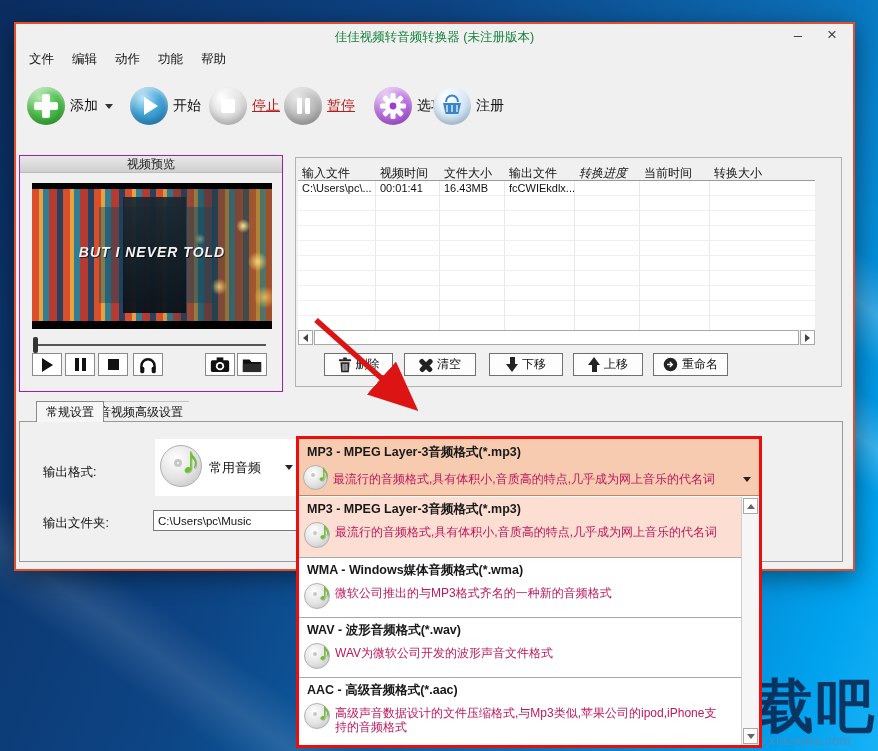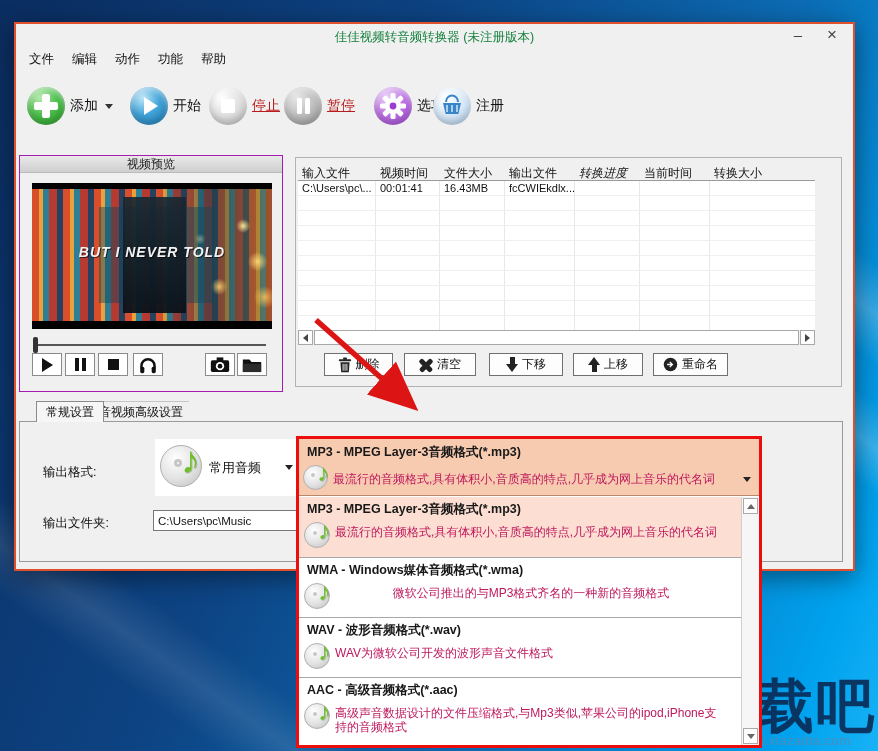--- a/index.html
+++ b/index.html
@@ -465,21 +465,21 @@
   <div class="optlist">
     <div class="opt hl" style="height:60px;">
       <div class="opt-title">MP3 - MPEG Layer-3音频格式(*.mp3)</div>
       <span class="cd">
         <span class="disc" style="left:0; top:0; width:26px; height:26px;"></span>
         <span class="hole" style="left:8.5px; top:8.5px; width:4px; height:4px; border-width:2px;"></span>
         <span class="note" style="left:14px; top:-6px; font-size:25px;">♪</span>
       </span>
       <div class="opt-desc">最流行的音频格式,具有体积小,音质高的特点,几乎成为网上音乐的代名词</div>
     </div>
-    <div class="opt" style="height:60px;text-align:center;">
+    <div class="opt" style="height:60px;">
       <div class="opt-title">WMA - Windows媒体音频格式(*.wma)</div>
       <span class="cd">
         <span class="disc" style="left:0; top:0; width:26px; height:26px;"></span>
         <span class="hole" style="left:8.5px; top:8.5px; width:4px; height:4px; border-width:2px;"></span>
         <span class="note" style="left:14px; top:-6px; font-size:25px;">♪</span>
       </span>
       <div class="opt-desc">微软公司推出的与MP3格式齐名的一种新的音频格式</div>
     </div>
     <div class="opt" style="height:60px;">
       <div class="opt-title">WAV - 波形音频格式(*.wav)</div>

